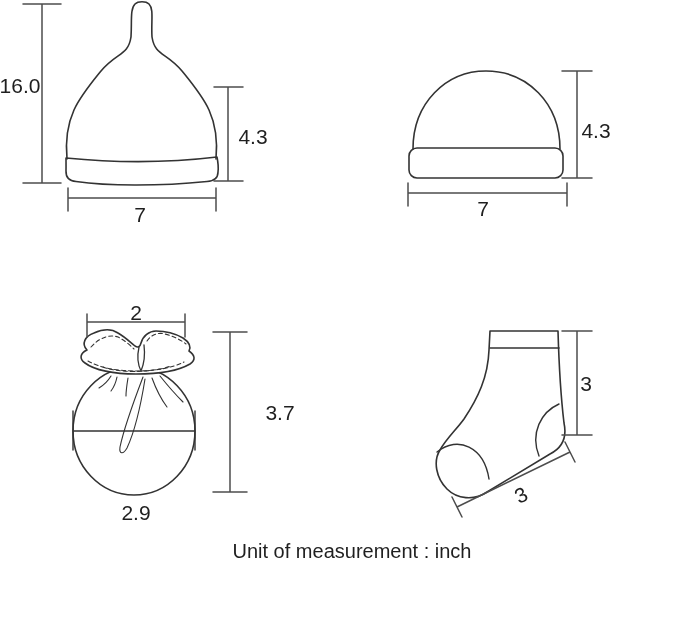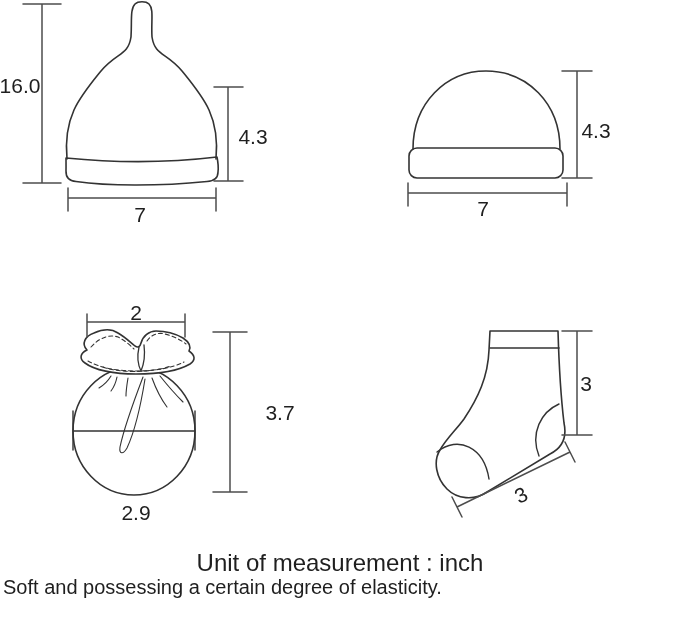--- a/index.html
+++ b/index.html
@@ -7,22 +7,22 @@
     position:relative; width:679px; height:641px; background:#ffffff;
     font-family:"Liberation Sans", sans-serif; color:#1c1c1c; overflow:hidden;
   }
   .art { position:absolute; left:0; top:0; }
   .dim-label {
     position:absolute; transform:translate(-50%,-50%);
     font-size:21px; line-height:1; color:#1f1f1f; white-space:nowrap;
   }
   .dim-label.rot { transform:translate(-50%,-50%) rotate(-26deg); }
   .unit-note {
-    position:absolute; left:340px; top:551px; transform:translate(-50%,-50%);
-    font-size:24px; white-space:nowrap; color:#1f1f1f;margin-top:12px;
+    position:absolute; left:352px; top:551px; transform:translate(-50%,-50%);
+    font-size:20px; white-space:nowrap; color:#1f1f1f;
   }
   .note { position:absolute; left:3px; font-size:20px; white-space:nowrap; color:#1f1f1f; }
   .note-1 { top:576px; }
   .note-2 { top:612px; }
   svg path, svg ellipse, svg rect { vector-effect:non-scaling-stroke; }
 </style>
 </head>
 <body>
 
 <div class="canvas">
@@ -102,15 +102,14 @@
   <span class="dim-label" style="left:483px; top:208px;">7</span>
 
   <span class="dim-label" style="left:136px; top:312px;">2</span>
   <span class="dim-label" style="left:252px; top:412px;margin-left:28px;">3.7</span>
   <span class="dim-label" style="left:136px; top:512px;">2.9</span>
 
   <span class="dim-label" style="left:586px; top:383px;">3</span>
   <span class="dim-label rot" style="left:521px; top:495px;">3</span>
 
   <div class="unit-note">Unit of measurement : inch</div>
-  <div class="note note-1">Soft and possessing a certain degree of elasticity.</div>
 
 </div>
 
 </body></html>

